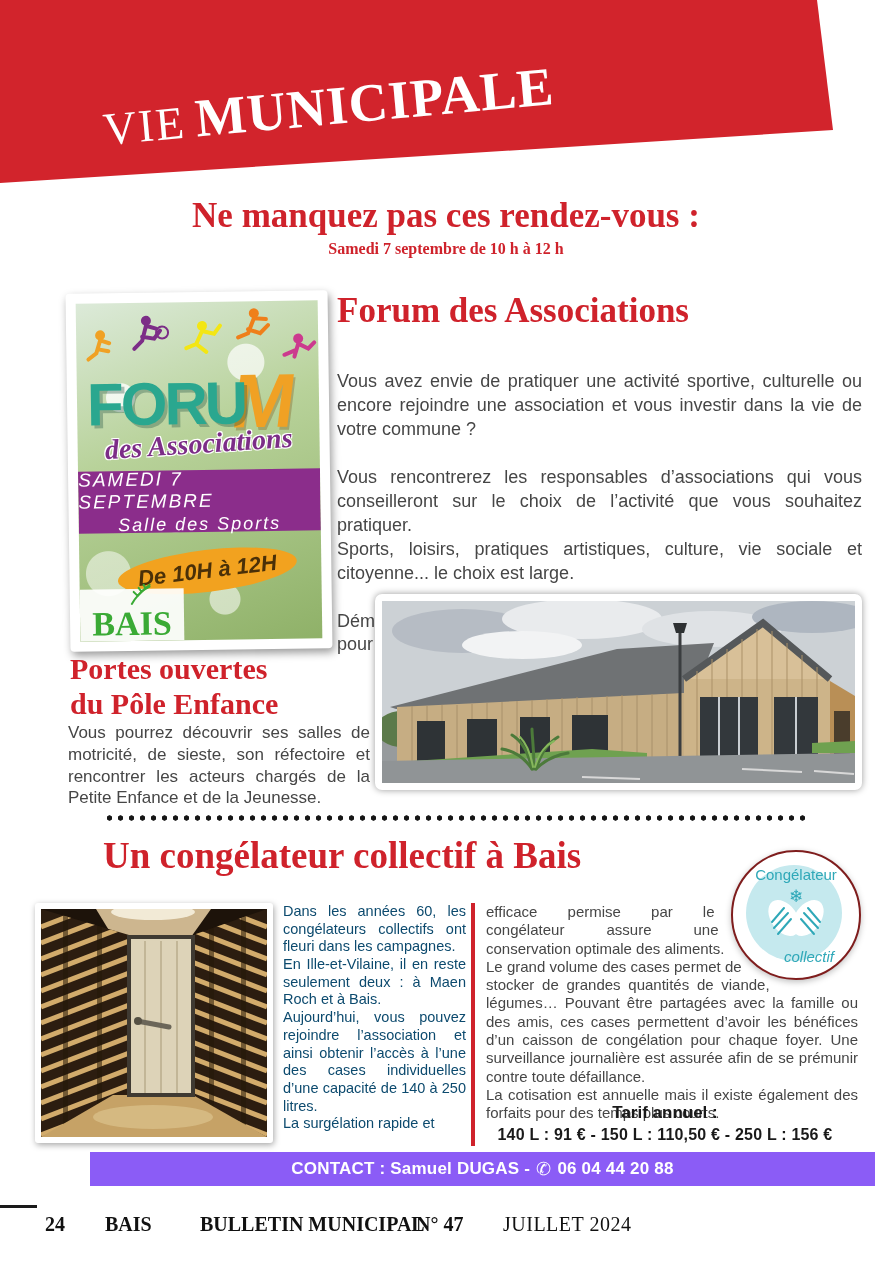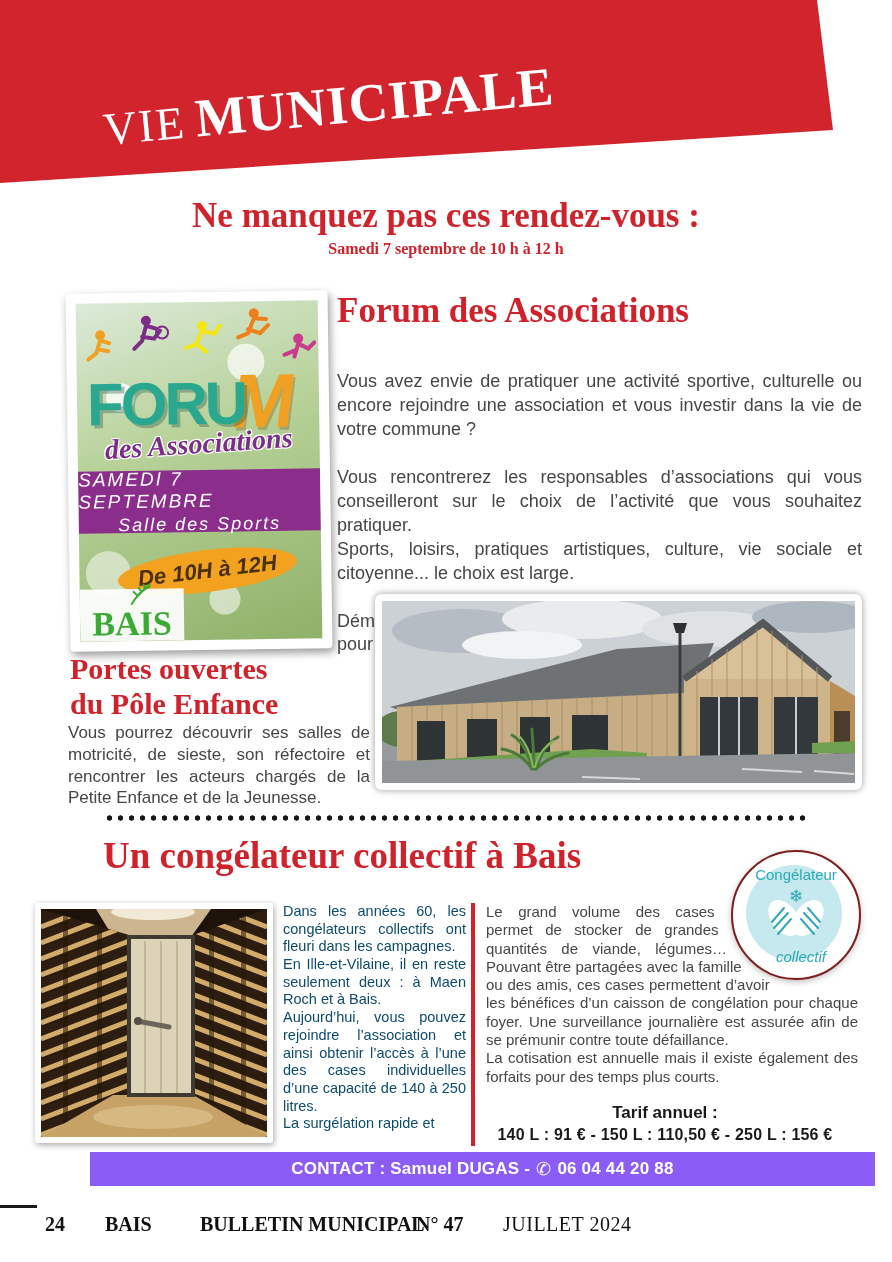--- a/index.html
+++ b/index.html
@@ -97,21 +97,21 @@
 
   .tarif{position:absolute;left:470px;top:1103px;width:390px;text-align:center;color:#1a1a1a;}
   .tarif-label{font-weight:700;font-size:17px;}
   .tarif-values{font-weight:700;font-size:16px;margin-top:3px;letter-spacing:0.2px;}
 
   
   .badge{position:absolute;left:731px;top:850px;width:126px;height:126px;border-radius:50%;background:#ffffff;
          border:2px solid #7f1d1d;box-shadow:0 2px 6px rgba(0,0,0,.25);z-index:3;}
   .badge-inner{position:absolute;left:13px;top:13px;width:96px;height:96px;border-radius:50%;background:#c5e9ee;}
   .badge-top{position:absolute;left:0;top:14px;width:126px;text-align:center;color:#2fa8b8;font-size:15px;}
-  .badge-bottom{position:absolute;left:5px;bottom:13px;width:126px;text-align:center;color:#2fa8b8;font-size:15px;
+  .badge-bottom{position:absolute;left:13px;bottom:13px;width:126px;text-align:center;color:#2fa8b8;font-size:15px;
                 font-style:italic;}
   .badge-hands{position:absolute;left:27px;top:34px;}
 
   
   .contact-bar{position:absolute;left:90px;top:1152px;width:785px;height:34px;background:#8b5cf6;
                display:flex;align-items:center;justify-content:center;color:#ffffff;font-weight:700;
                font-size:17px;letter-spacing:0.2px;}
   .contact-bar .phone{margin:0 6px;font-weight:400;font-size:18px;}
 
   
@@ -356,20 +356,21 @@
     <p>Dans les années 60, les congélateurs collectifs ont fleuri dans les campagnes.</p>
     <p>En Ille-et-Vilaine, il en reste seulement deux : à Maen Roch et à Bais.</p>
     <p>Aujourd’hui, vous pouvez rejoindre l’association et ainsi obtenir l’accès à l’une des cases individuelles d’une capacité de 140 à 250 litres.</p>
     <p>La surgélation rapide et</p>
   </div>
 
   <div class="cong-divider"></div>
 
   <div class="cong-col2">
     <div class="badge-spacer"></div>
+    <p>efficace permise par le congélateur assure une conservation optimale des aliments.</p>
     <p>Le grand volume des cases permet de stocker de grandes quantités de viande, légumes… Pouvant être partagées avec la famille ou des amis, ces cases permettent d’avoir les bénéfices d’un caisson de congélation pour chaque foyer.  Une surveillance journalière est assurée afin de se prémunir contre toute défaillance.</p>
     <p>La cotisation est annuelle mais il existe également des forfaits pour des temps plus courts.</p>
   </div>
 
   <div class="tarif">
     <div class="tarif-label">Tarif annuel :</div>
     <div class="tarif-values">140 L : 91 €  - 150 L : 110,50 €  - 250 L : 156 €</div>
   </div>
 
   <div class="badge">

